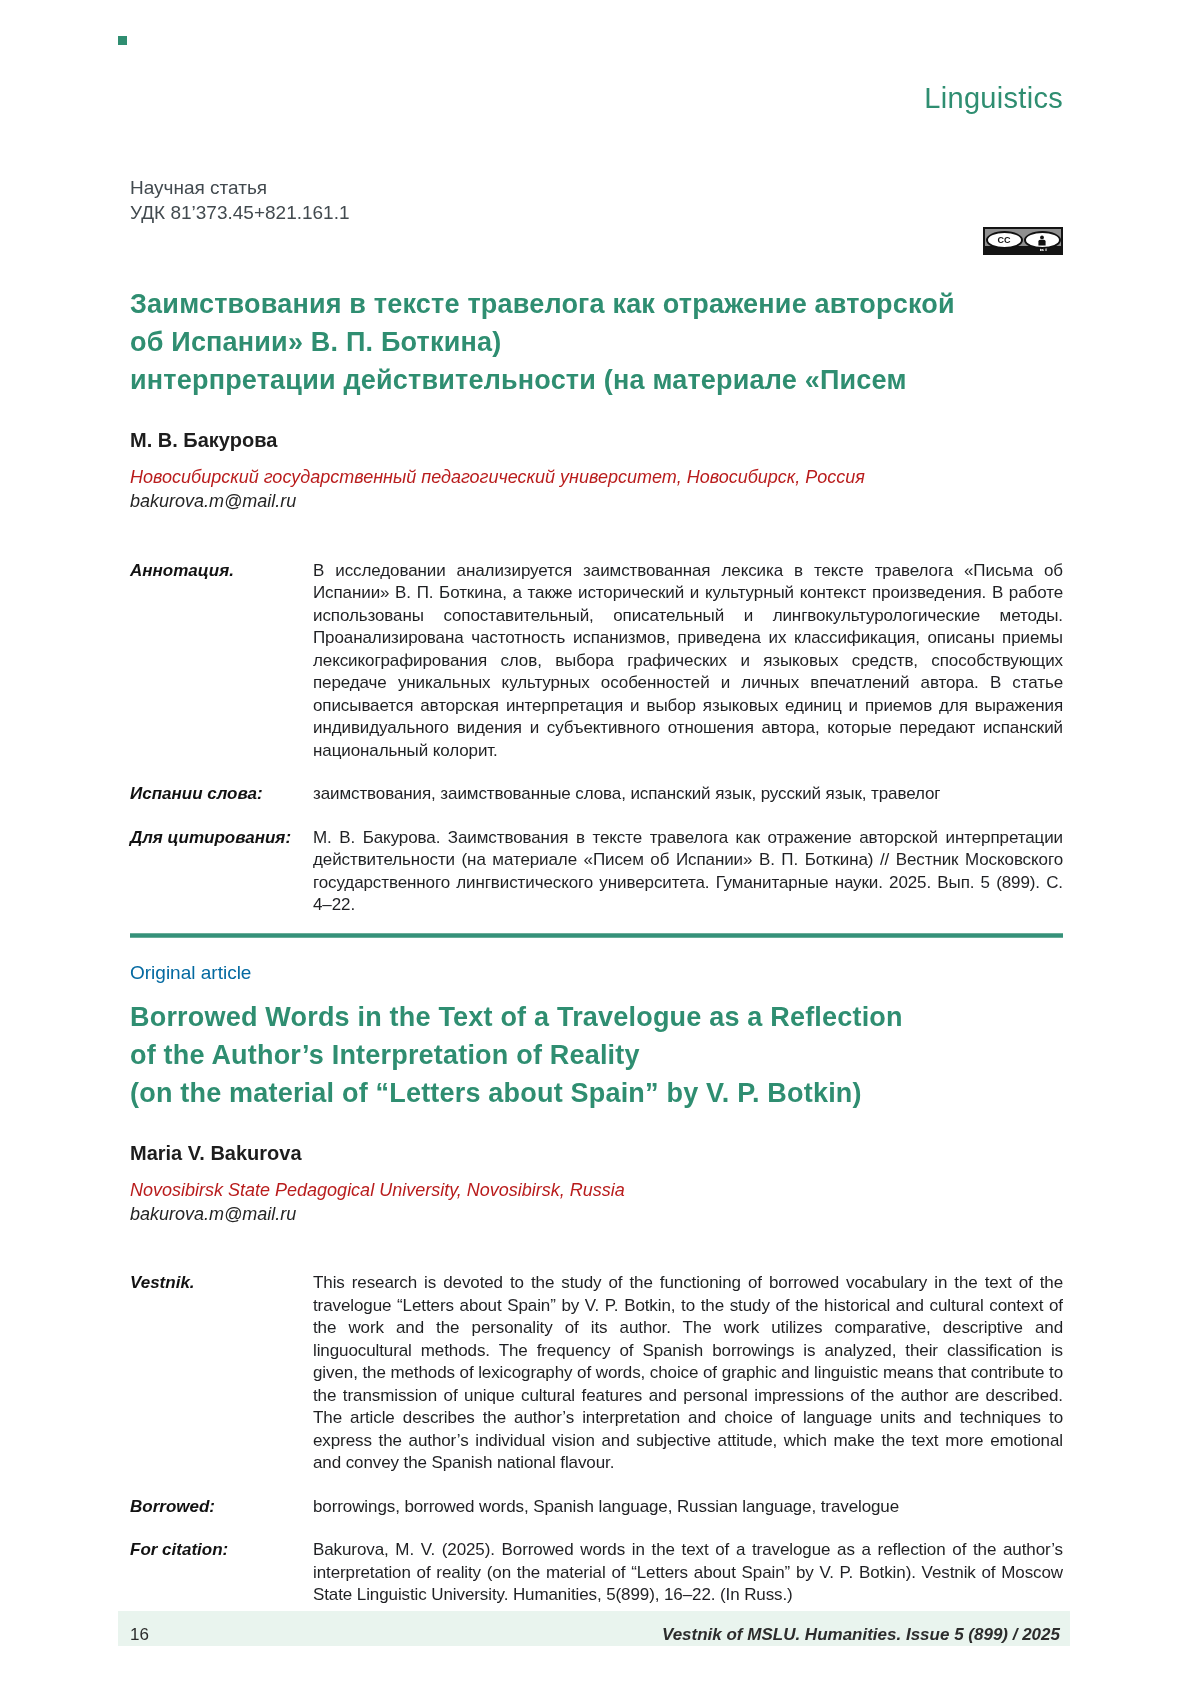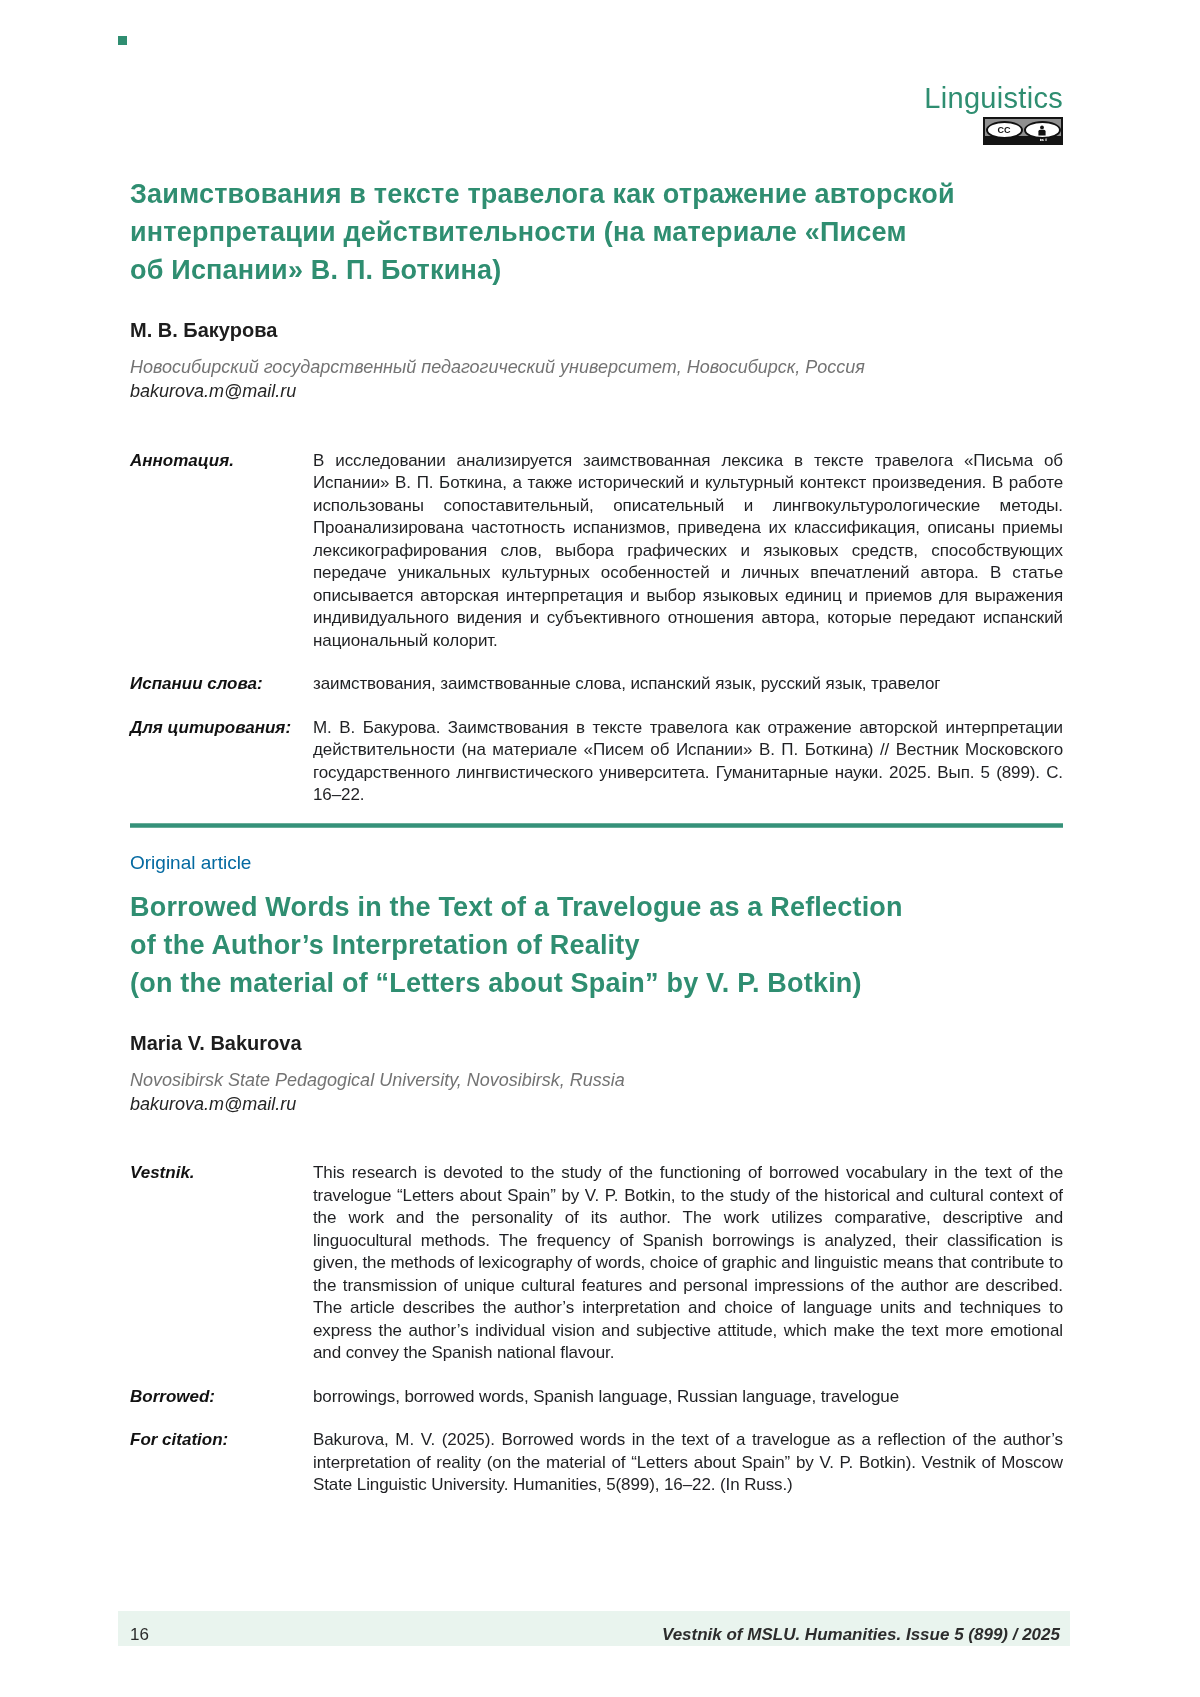--- a/index.html
+++ b/index.html
@@ -79,21 +79,21 @@
     line-height: 38px;
     font-weight: 600;
     color: #2f8e71;
     letter-spacing: 0.2px;
   }
   .title-ru { margin-top: 30px; }
   .title-en { margin-top: 14px; }
   .title-line { display: block; }
 
   .author-name { margin-top: 30px; font-size: 20px; font-weight: 700; color: #1d1d1d; }
-  .affiliation { margin-top: 13px; font-size: 18px; font-style: italic; color: #737373; line-height: 1.35; }
+  .affiliation { margin-top: 13px; font-size: 18px; font-style: italic; color: #b91c1c; line-height: 1.35; }
   .email { font-size: 18px; font-style: italic; color: #242424; line-height: 1.35; }
 
   .hang-row { display: flex; margin-top: 21px; font-size: 17px; line-height: 22.5px; color: #1f2023; gap: 15px; }
   .hang-row.first { margin-top: 46px; }
   .hang-label { width: 168px; flex-shrink: 0; font-weight: 700; font-style: italic; color: #121212; }
   .hang-body { flex: 1; text-align: justify; letter-spacing: -0.1px; }
 
   .rule {
     margin-top: 16px;
     height: 5px;
@@ -121,59 +121,63 @@
 </head>
 <body>
 
 <div class="page">
   <div class="corner-mark"></div>
 
   <div class="content">
 
     <div class="section-heading">Linguistics</div>
 
+    <div class="meta-block">
+      <div>Научная статья</div>
+      <div>УДК 81’373.45+821.161.1</div>
+    </div>
 
     <div class="cc-row">
       <div class="cc-badge">
         <span class="cc-circle">CC</span>
         <span class="cc-circle">
           <svg class="person-glyph" width="10" height="11" viewBox="0 0 10 11">
             <circle cx="5" cy="2.4" r="1.9" fill="#111"></circle>
             <path d="M1.4 10.5 V6.6 Q1.4 4.8 3.2 4.8 H6.8 Q8.6 4.8 8.6 6.6 V10.5 Z" fill="#111"></path>
           </svg>
         </span>
         <div class="cc-strip">
           <span class="cc-by">BY</span>
         </div>
       </div>
     </div>
 
     <h1 class="title-ru">
       <span class="title-line">Заимствования в тексте травелога как отражение авторской</span>
+      <span class="title-line">об Испании» В. П. Боткина)</span>
       <span class="title-line">интерпретации действительности (на материале «Писем</span>
-      <span class="title-line">об Испании» В. П. Боткина)</span>
     </h1>
 
     <div class="author-name">М. В. Бакурова</div>
     <div class="affiliation">Новосибирский государственный педагогический университет, Новосибирск, Россия</div>
     <div class="email">bakurova.m@mail.ru</div>
 
     <div class="hang-row first">
       <div class="hang-label">Аннотация.</div>
       <div class="hang-body">В исследовании анализируется заимствованная лексика в тексте травелога «Письма об Испании» В. П. Боткина, а также исторический и культурный контекст произведения. В работе использованы сопоставительный, описательный и лингвокультурологические методы. Проанализирована частотность испанизмов, приведена их классификация, описаны приемы лексикографирования слов, выбора графических и языковых средств, способствующих передаче уникальных культурных особенностей и личных впечатлений автора. В статье описывается авторская интерпретация и выбор языковых единиц и приемов для выражения индивидуального видения и субъективного отношения автора, которые передают испанский национальный колорит.</div>
     </div>
 
     <div class="hang-row">
       <div class="hang-label">Испании слова:</div>
       <div class="hang-body">заимствования, заимствованные слова, испанский язык, русский язык, травелог</div>
     </div>
 
     <div class="hang-row">
       <div class="hang-label">Для цитирования:</div>
-      <div class="hang-body">М. В. Бакурова. Заимствования в тексте травелога как отражение авторской интерпретации действительности (на материале «Писем об Испании» В. П. Боткина) // Вестник Московского государственного лингвистического университета. Гуманитарные науки. 2025. Вып. 5 (899). С. 16–22.</div>
+      <div class="hang-body">М. В. Бакурова. Заимствования в тексте травелога как отражение авторской интерпретации действительности (на материале «Писем об Испании» В. П. Боткина) // Вестник Московского государственного лингвистического университета. Гуманитарные науки. 2025. Вып. 5 (899). С. 4–22.</div>
     </div>
 
     <div class="rule"></div>
 
     <div class="article-type-en">Original article</div>
 
     <h1 class="title-en">
       <span class="title-line">Borrowed Words in the Text of a Travelogue as a Reflection</span>
       <span class="title-line">of the Author’s Interpretation of Reality</span>
       <span class="title-line">(on the material of “Letters about Spain” by V. P. Botkin)</span>

